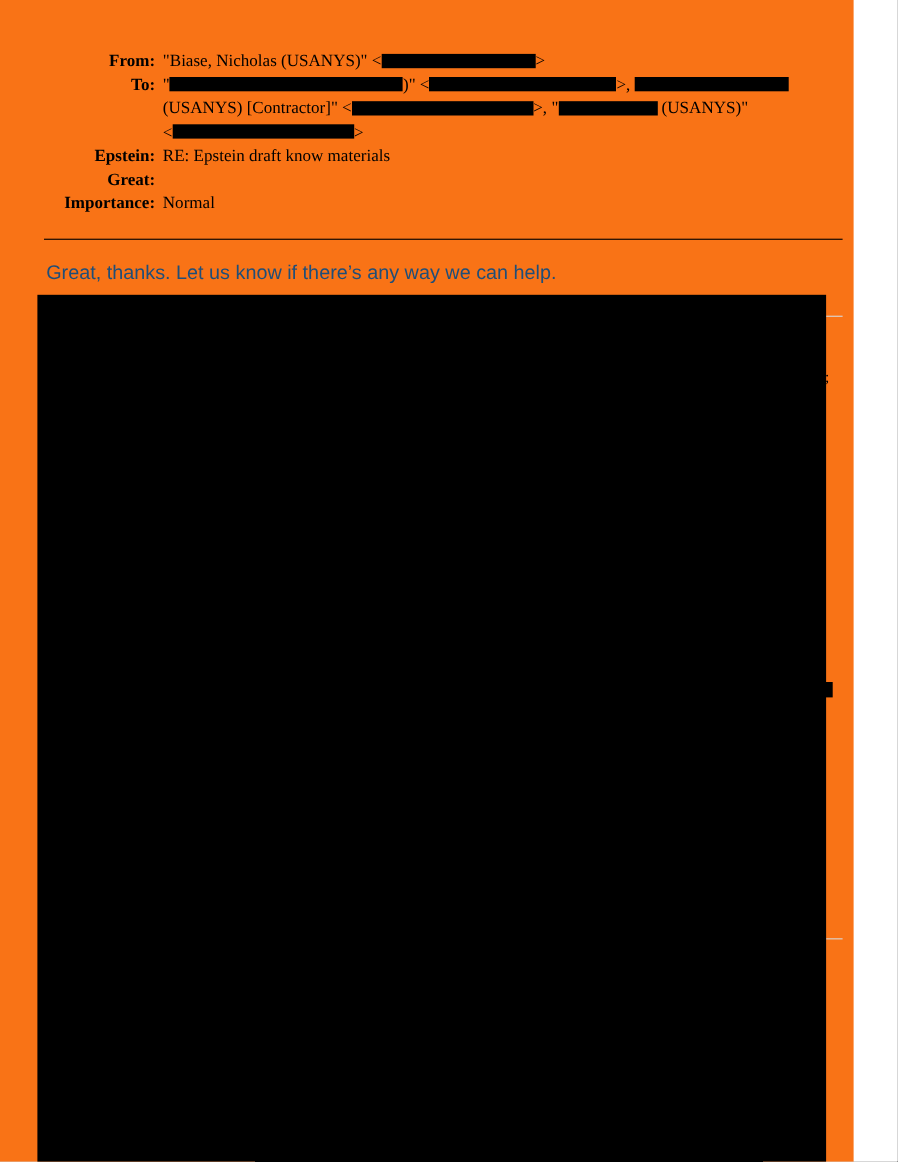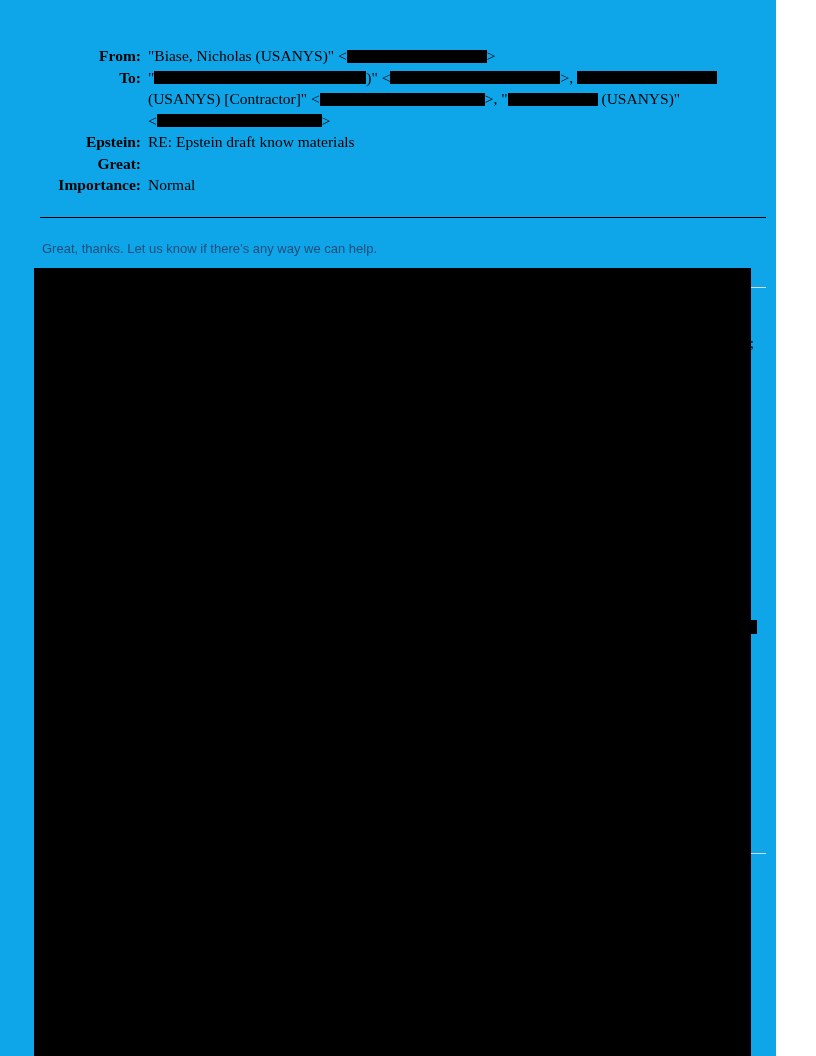--- a/index.html
+++ b/index.html
@@ -15,21 +15,21 @@
     color: #000000;
     overflow: hidden;
   }
 
   .page {
     position: absolute;
     left: 0;
     top: 0;
     width: 776px;
     height: 1056px;
-    background: #0ea5e9;
+    background: #f97316;
   }
 
   
   .header {
     position: absolute;
     left: 40px;
     top: 45px;
     width: 736px;
   }
   .hrow {
@@ -76,21 +76,21 @@
     border-top: 1.6px solid #000000;
   }
 
   
   .bodytext {
     position: absolute;
     left: 42px;
     top: 240px;
     width: 700px;
     font-family: "Liberation Sans", sans-serif;
-    font-size: 13px;
+    font-size: 18px;
     line-height: 17px;
     color: #1F4E79;
   }
 
   
   .bigblock {
     position: absolute;
     left: 34px;
     top: 268px;
     width: 717px;

